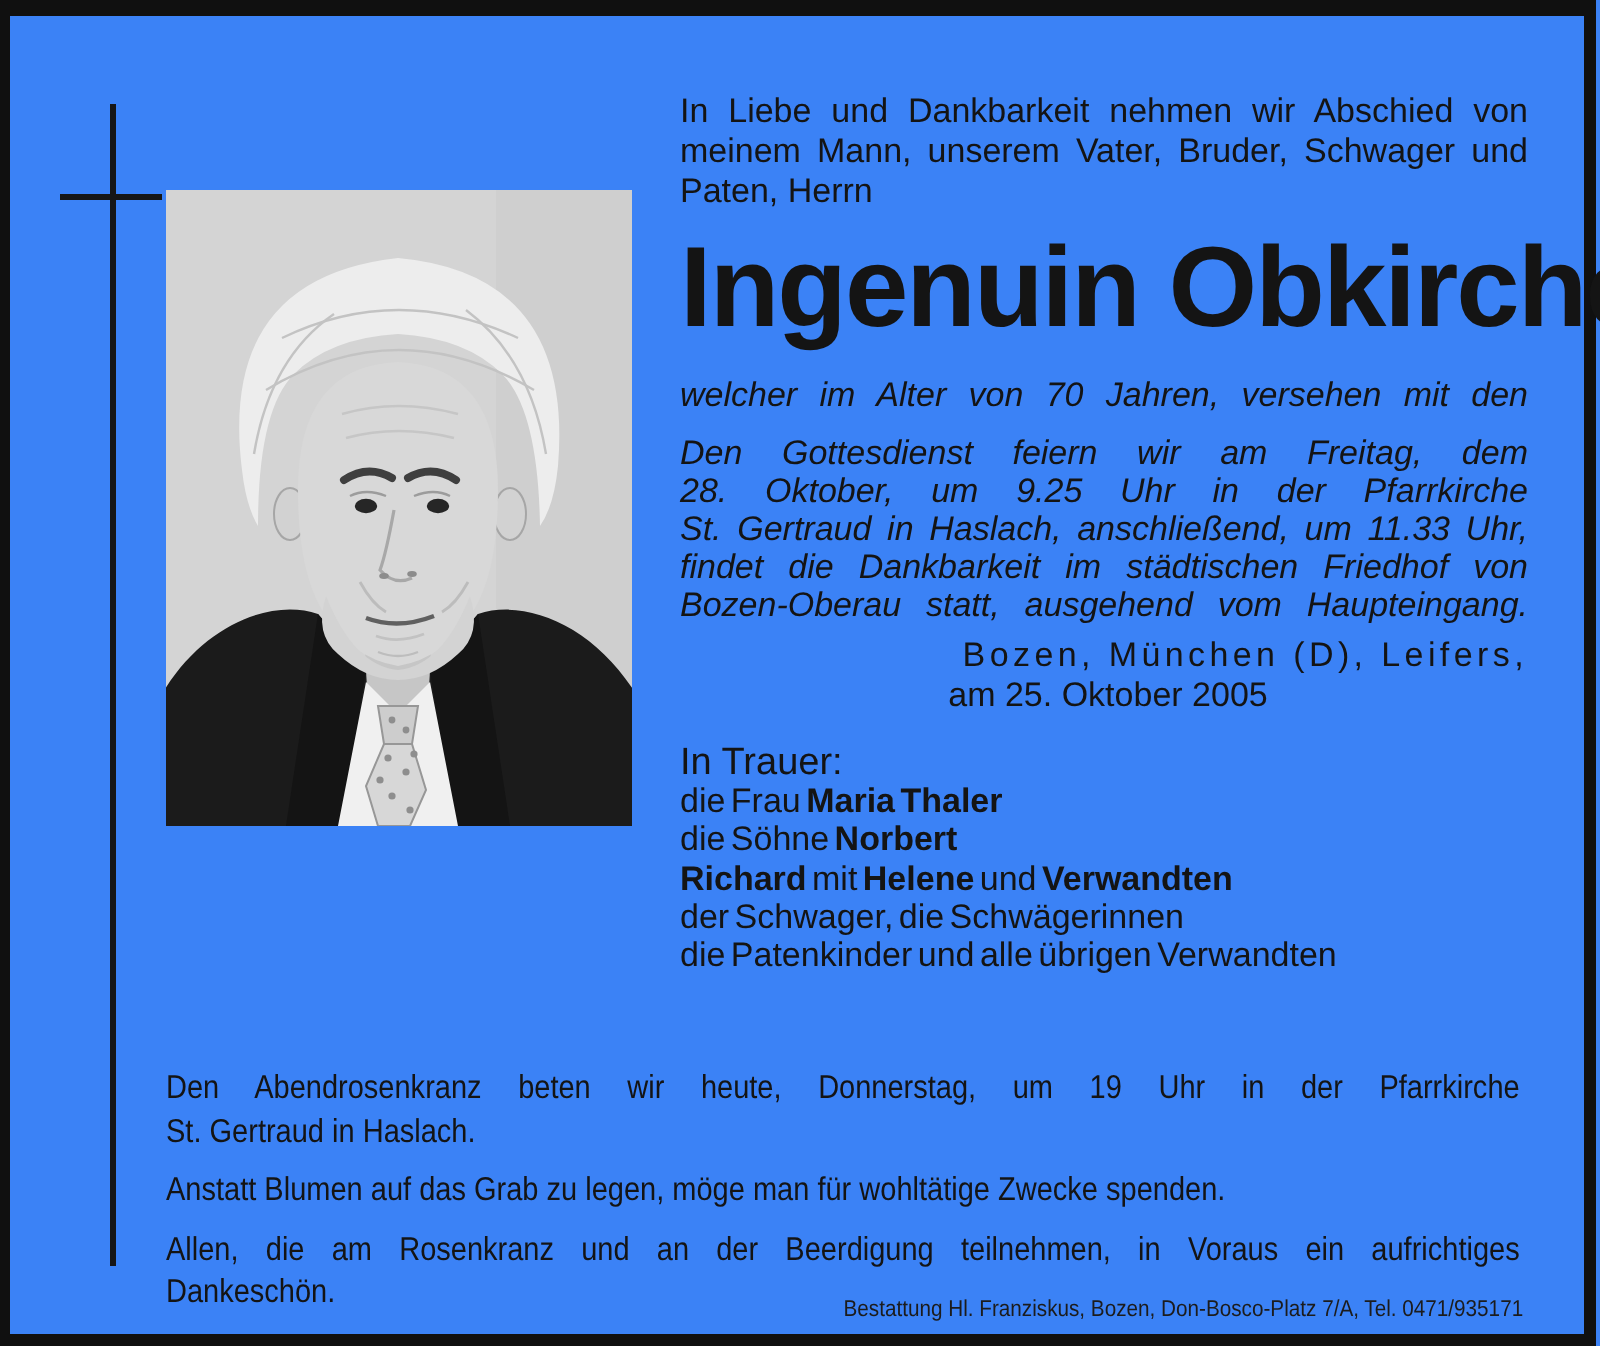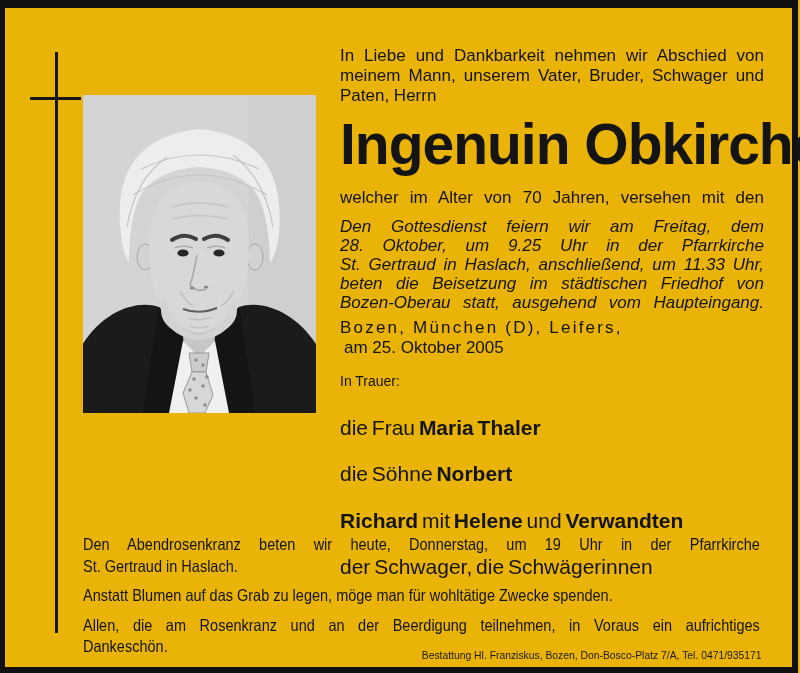--- a/index.html
+++ b/index.html
@@ -1,44 +1,44 @@
 <!DOCTYPE html>
 <html><head>
 <meta charset="utf-8">
 <style>
   html,body{margin:0;padding:0;background:#ffffff;}
   .page{
-    position:relative;width:800px;height:673px;background:#eab308;
+    position:relative;width:800px;height:673px;background:#3b82f6;
     font-family:"Liberation Sans", sans-serif;color:var(--ink,#141414);
     overflow:hidden;
   }
   .frame{
     position:absolute;left:0;top:0;right:2px;bottom:0;
     border-style:solid;border-color:var(--frame,#101010);
     border-width:8px 6px 6px 5px;pointer-events:none;
   }
   .cross-stem{position:absolute;left:55px;top:52px;width:3px;height:581px;background:#161616;}
   .cross-bar{position:absolute;left:30px;top:97px;width:51px;height:3px;background:#161616;}
 
   .photo{position:absolute;left:83px;top:95px;width:233px;height:318px;background:var(--photobg,#d4d4d4);}
   .photo svg{display:block;width:100%;height:100%;}
 
   .right-col{position:absolute;left:340px;top:46px;width:424px;}
   .line{font-size:17px;line-height:20px;text-align:left;white-space:nowrap;}
   .line.fill{white-space:normal;text-align:justify;text-align-last:justify;-moz-text-align-last:justify;}
   .deceased-name{margin-top:15px;font-size:57px;line-height:47px;font-weight:700;letter-spacing:-1px;white-space:nowrap;}
-  .passing-block{margin-top:20px;}
+  .passing-block{margin-top:20px;font-style:italic;}
   .service-block{margin-top:9px;font-style:italic;}
   .service-block .line{line-height:19px;}
   .dateline{margin-top:6px;font-size:17px;line-height:20px;}
-  .dateline .places{letter-spacing:2.2px;}
-  .dateline .date{padding-left:4px;}
-  .mourning-label{margin-top:14px;font-size:14px;line-height:19px;}
+  .dateline .places{letter-spacing:2.2px;text-align:right;}
+  .dateline .date{padding-left:4px;text-align:center;}
+  .mourning-label{margin-top:14px;font-size:19px;line-height:19px;}
   .mourning-list{margin-top:0;}
-  .fam-line{font-size:21px;line-height:19.3px;word-spacing:-2px;white-space:nowrap;margin-top:27px;}
+  .fam-line{font-size:17px;line-height:19.3px;word-spacing:-2px;white-space:nowrap;}
   .fam-line .b{font-weight:700;}
 
   .bottom{position:absolute;left:83px;top:534px;}
   .bottom-inner{width:770px;transform:scaleX(0.879);transform-origin:0 0;}
   .notice-par{margin:0 0 8px 0;}
   .notice-par .line{font-size:16.5px;line-height:21.5px;}
 
   .footer{
     position:absolute;right:38px;top:649px;font-size:11.5px;line-height:13px;
     color:#1c1c1c;transform:scaleX(0.9);transform-origin:100% 0;white-space:nowrap;
@@ -133,33 +133,34 @@
         <div class="line">Paten, Herrn</div>
       </div>
     <div class="deceased-name">Ingenuin Obkircher</div>
     <div class="passing-block">
         <div class="line fill">welcher im Alter von 70 Jahren, versehen mit den</div>
       </div>
     <div class="service-block">
         <div class="line fill">Den Gottesdienst feiern wir am Freitag, dem</div>
         <div class="line fill">28. Oktober, um 9.25 Uhr in der Pfarrkirche</div>
         <div class="line fill">St. Gertraud in Haslach, anschließend, um 11.33 Uhr,</div>
-        <div class="line fill">beten die Beisetzung im städtischen Friedhof von</div>
+        <div class="line fill">findet die Dankbarkeit im städtischen Friedhof von</div>
         <div class="line fill">Bozen-Oberau statt, ausgehend vom Haupteingang.</div>
       </div>
     <div class="dateline">
       <div class="places">Bozen, München (D), Leifers,</div>
       <div class="date">am 25. Oktober 2005</div>
     </div>
     <div class="mourning-label">In Trauer:</div>
     <div class="mourning-list">
         <div class="fam-line"><span>die Frau </span><span class="b">Maria Thaler</span></div>
         <div class="fam-line"><span>die Söhne </span><span class="b">Norbert</span></div>
         <div class="fam-line"><span class="b">Richard</span><span> mit </span><span class="b">Helene</span><span> und </span><span class="b">Verwandten</span></div>
         <div class="fam-line"><span>der Schwager, die Schwägerinnen</span></div>
+        <div class="fam-line"><span>die Patenkinder und alle übrigen Verwandten</span></div>
       </div>
   </div>
 
   <div class="bottom">
     <div class="bottom-inner">
         <div class="notice-par">
           <div class="line fill">Den Abendrosenkranz beten wir heute, Donnerstag, um 19 Uhr in der Pfarrkirche</div>
           <div class="line">St. Gertraud in Haslach.</div>
         </div>
         <div class="notice-par">

